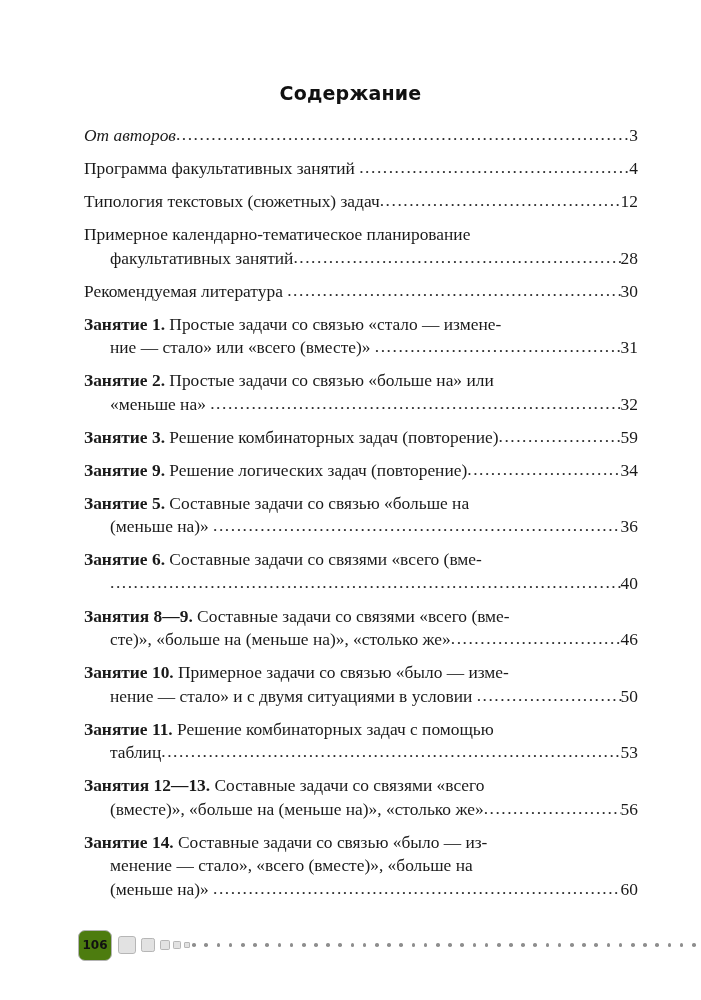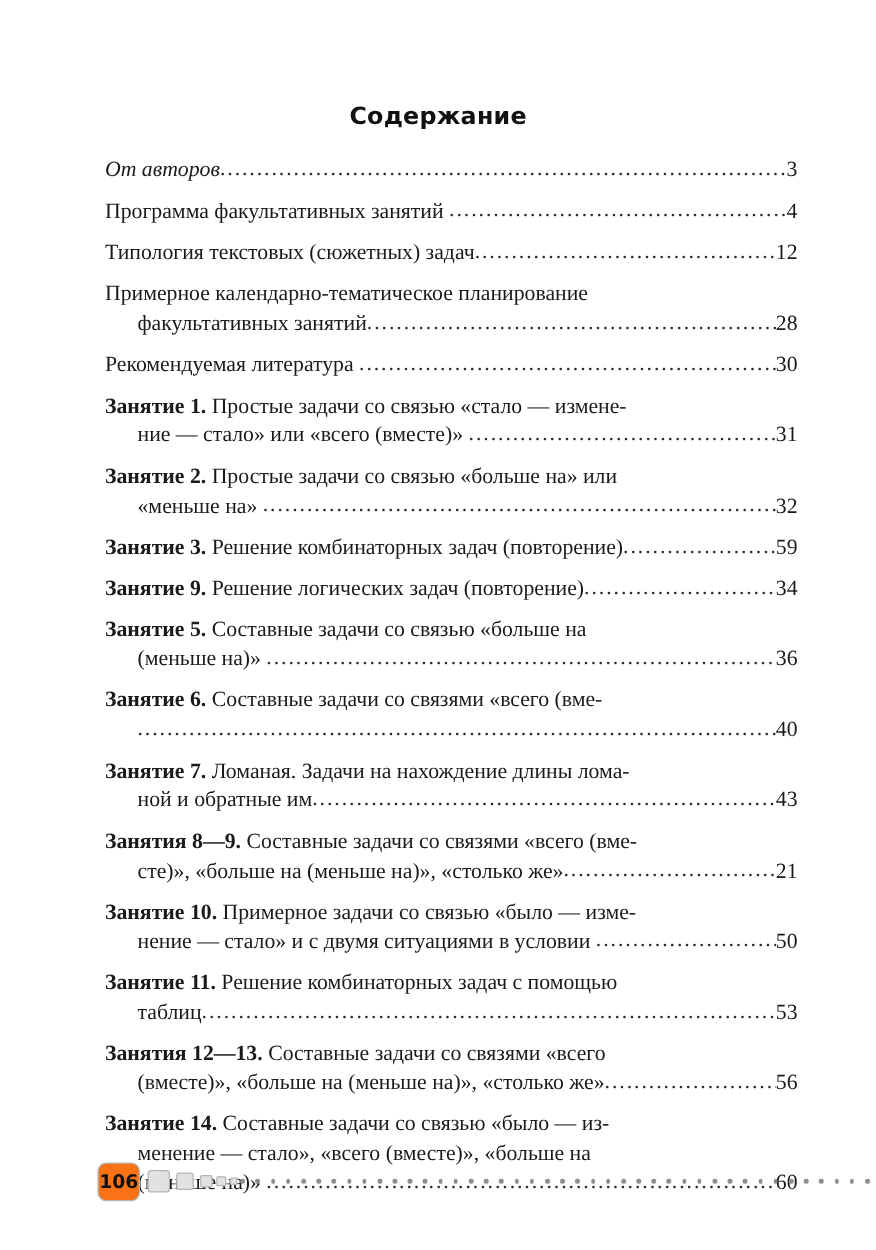--- a/index.html
+++ b/index.html
@@ -92,27 +92,27 @@
     width: 570px;
     height: 34px;
     display: flex;
     align-items: center;
   }
   .page-badge {
     width: 34px;
     height: 31px;
     border: 1.4px solid #b4b4b4;
     border-radius: 7px;
-    background: #f97316;
+    background: #4d7c0f;
     display: flex;
     align-items: center;
     justify-content: center;
     font-family: "DejaVu Sans", "Liberation Sans", sans-serif;
     font-weight: bold;
-    font-size: 15px;
+    font-size: 12px;
     color: #111111;
     flex: 0 0 auto;
     box-sizing: border-box;
   }
   .deco {
     display: flex;
     align-items: center;
     margin-left: 6px;
     flex: 1 1 auto;
   }
@@ -230,38 +230,27 @@
           <span class="txt bold">Занятие 6.</span>
           <span class="txt"> Составные задачи со связями «всего (вме-</span>
         </div>
         <div class="line indent">
           <span class="leader"></span>
           <span class="pageno">40</span>
         </div>
       </div>
       <div class="entry">
         <div class="line plain">
-          <span class="txt bold">Занятие 7.</span>
-          <span class="txt"> Ломаная. Задачи на нахождение длины лома-</span>
-        </div>
-        <div class="line indent">
-          <span class="txt">ной и обратные им</span>
-          <span class="leader"></span>
-          <span class="pageno">43</span>
-        </div>
-      </div>
-      <div class="entry">
-        <div class="line plain">
           <span class="txt bold">Занятия 8—9.</span>
           <span class="txt"> Составные задачи со связями «всего (вме-</span>
         </div>
         <div class="line indent">
           <span class="txt">сте)», «больше на (меньше на)», «столько же»</span>
           <span class="leader"></span>
-          <span class="pageno">21</span>
+          <span class="pageno">46</span>
         </div>
       </div>
       <div class="entry">
         <div class="line plain">
           <span class="txt bold">Занятие 10.</span>
           <span class="txt"> Примерное задачи со связью «было — изме-</span>
         </div>
         <div class="line indent">
           <span class="txt">нение — стало» и с двумя ситуациями в условии </span>
           <span class="leader"></span>

